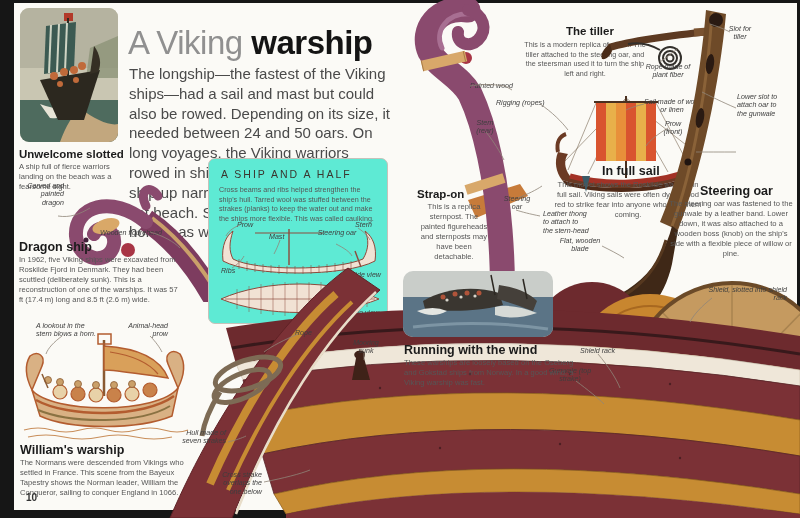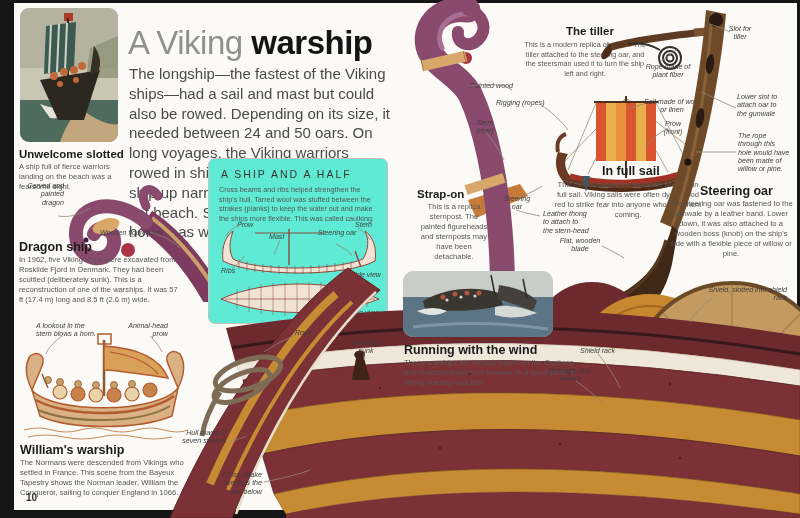--- a/index.html
+++ b/index.html
@@ -213,21 +213,20 @@
     <path d="M152,12 C148,80 134,168 112,226" stroke="#8a6238" stroke-width="3" fill="none"></path>
     <circle cx="156" cy="20" r="7" fill="#2a1a12"></circle>
     <ellipse cx="150" cy="64" rx="4" ry="10" fill="#2a1a12" transform="rotate(8 150 64)"></ellipse>
     <ellipse cx="140" cy="118" rx="4" ry="10" fill="#2a1a12" transform="rotate(10 140 118)"></ellipse>
     <circle cx="128" cy="162" r="3.5" fill="#1f1410"></circle>
     <path d="M112,226 C104,258 84,284 52,298 C36,304 32,322 50,324 C82,326 104,300 112,264 L118,230 Z" fill="#3f2817"></path>
     <path d="M106,240 C98,268 80,288 56,300" stroke="#56381f" stroke-width="3" fill="none"></path>
   </svg>
 
   <div class="abs lbl" style="left:737px;top:93px;width:48px;">Lower slot to attach oar to the gunwale</div>
-  <div class="abs lbl" style="left:738px;top:132px;width:52px;">The rope through this hole would have been made of willow or pine.</div>
 
   <div class="abs shead" style="left:700px;top:184px;">Steering oar</div>
   <div class="abs sbody ctr" style="left:668px;top:199px;width:126px;">The steering oar was fastened to the gunwale by a leather band. Lower down, it was also attached to a wooden boss (knob) on the ship's side with a flexible piece of willow or pine.</div>
   <div class="abs lbl ctr" style="left:558px;top:237px;width:44px;">Flat, wooden blade</div>
 
   <svg class="abs" style="left:140px;top:262px;" width="660" height="256" viewBox="0 0 660 256">
 
     <circle cx="452" cy="78" r="58" fill="#6d2a2e"></circle>
     <circle cx="510" cy="108" r="76" fill="#c8862f"></circle>
     <circle cx="510" cy="108" r="64" fill="none" stroke="#a86820" stroke-width="2"></circle>

